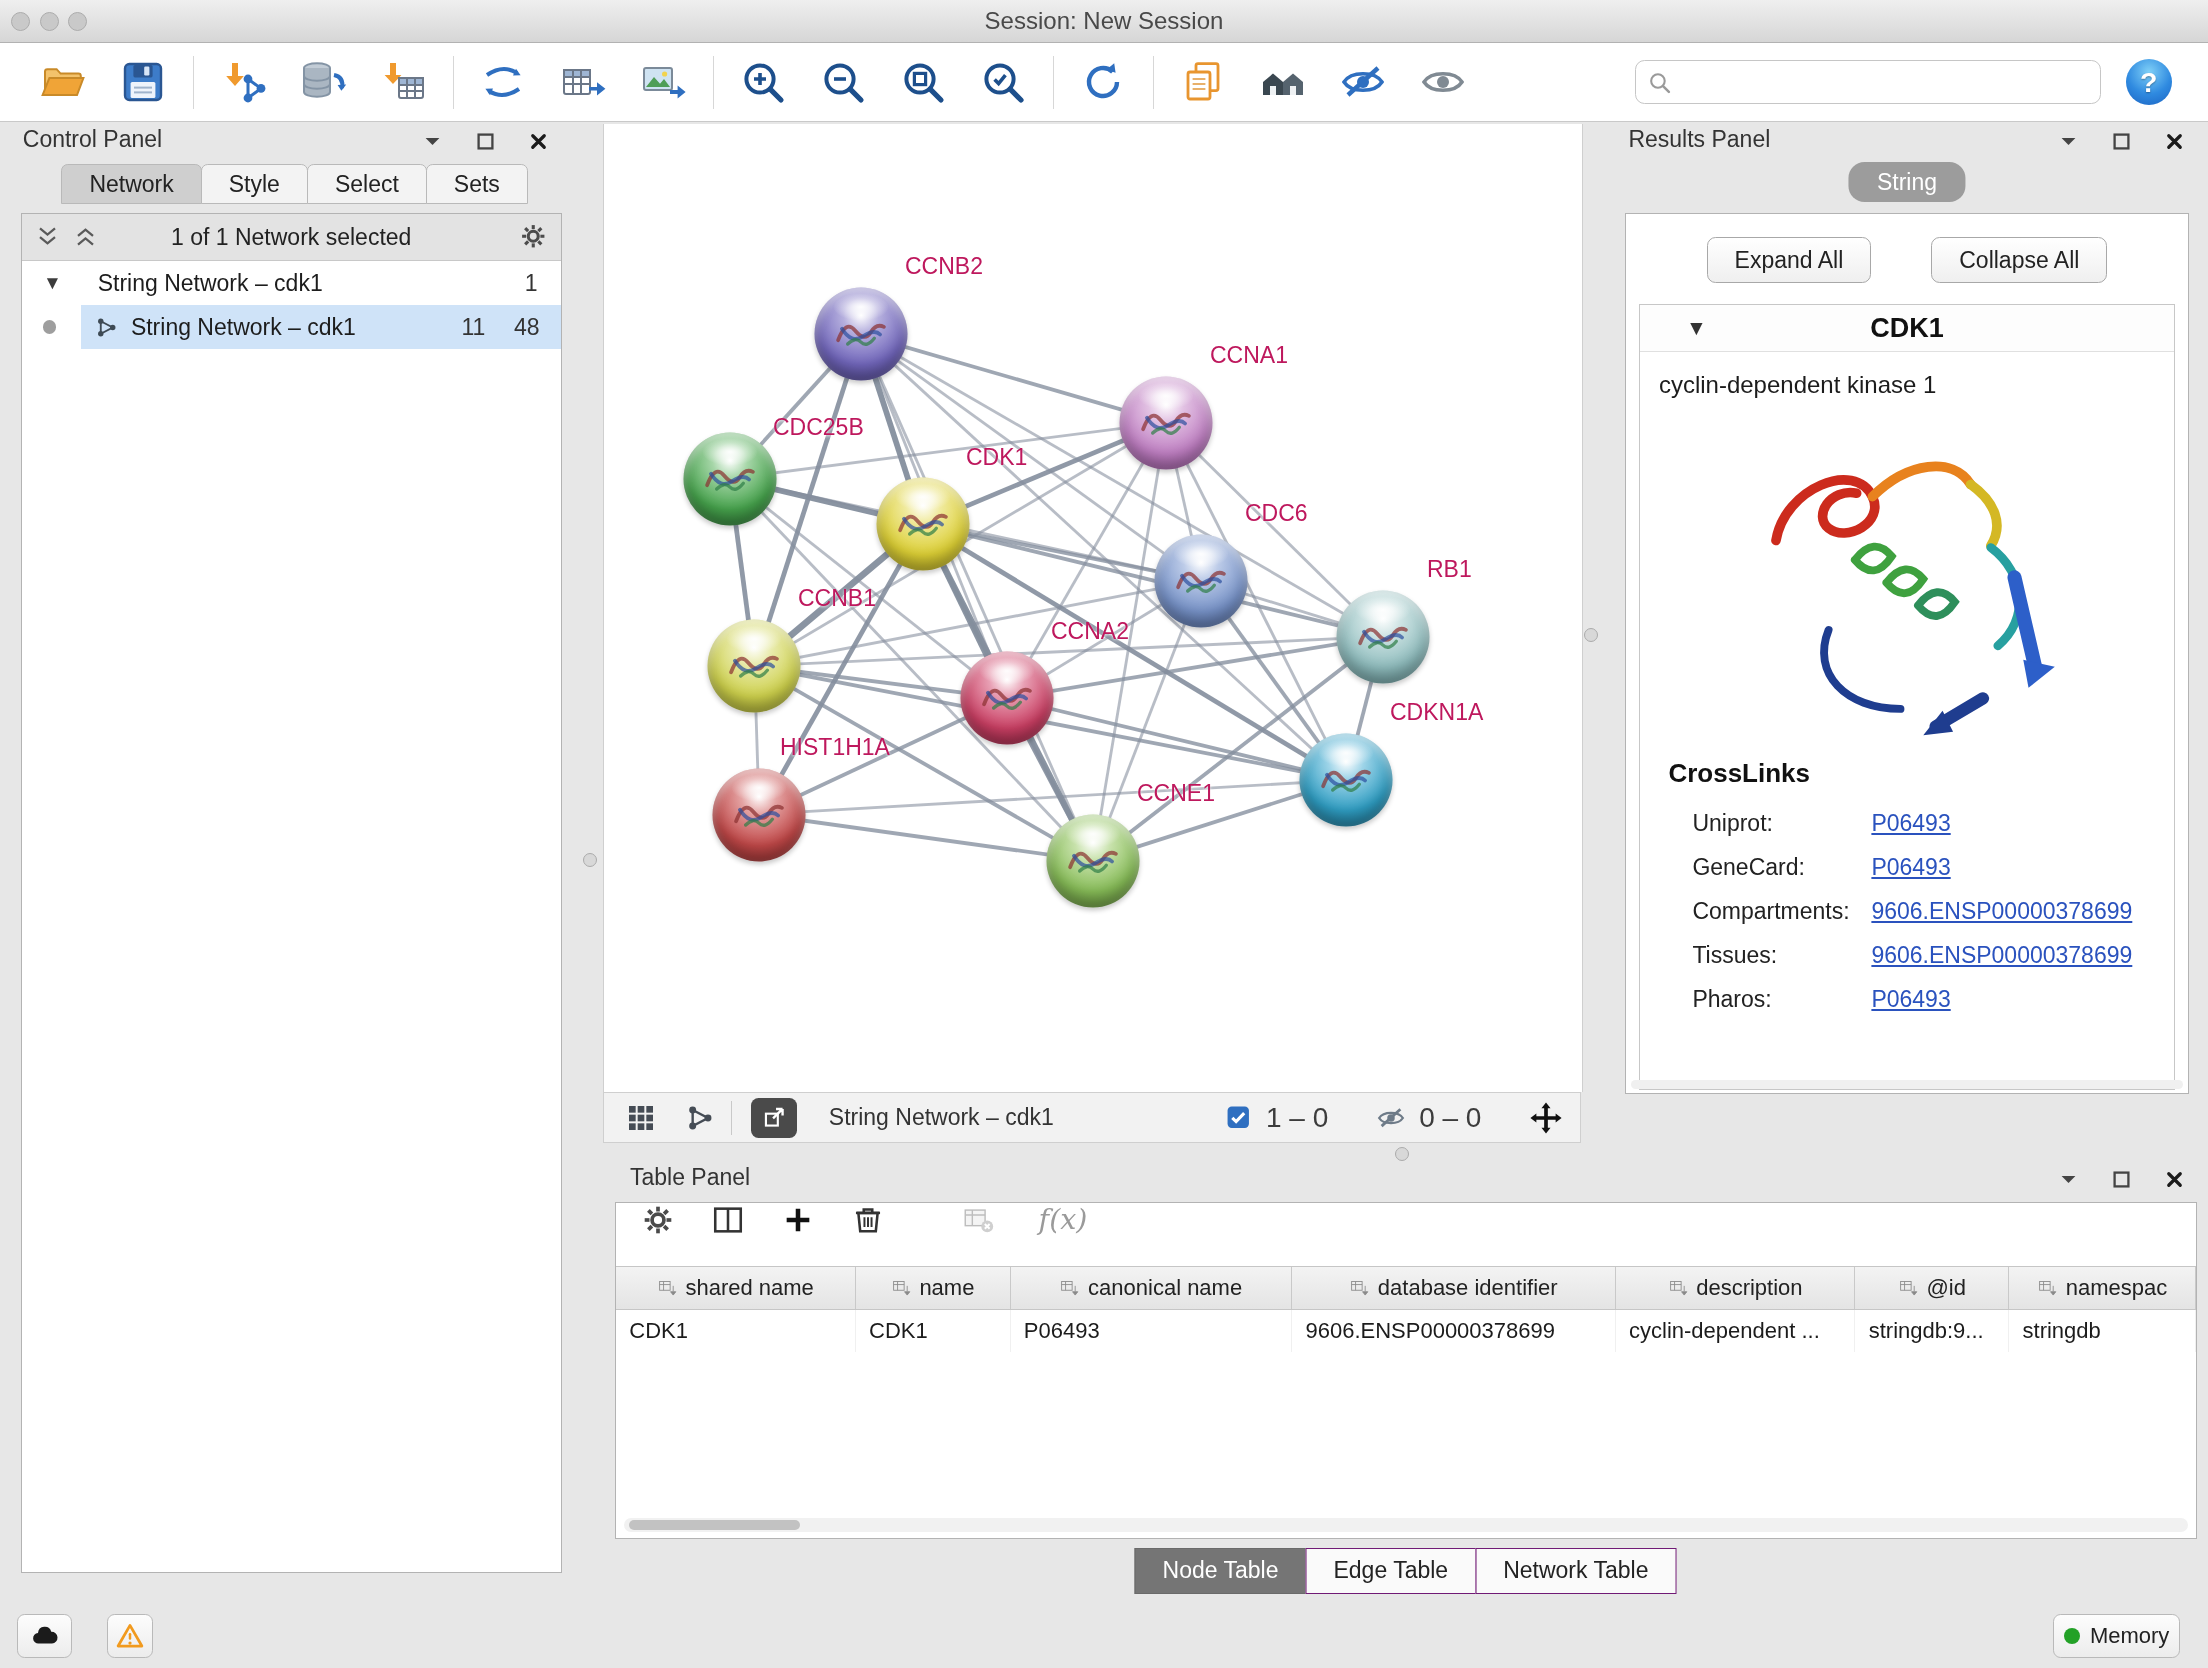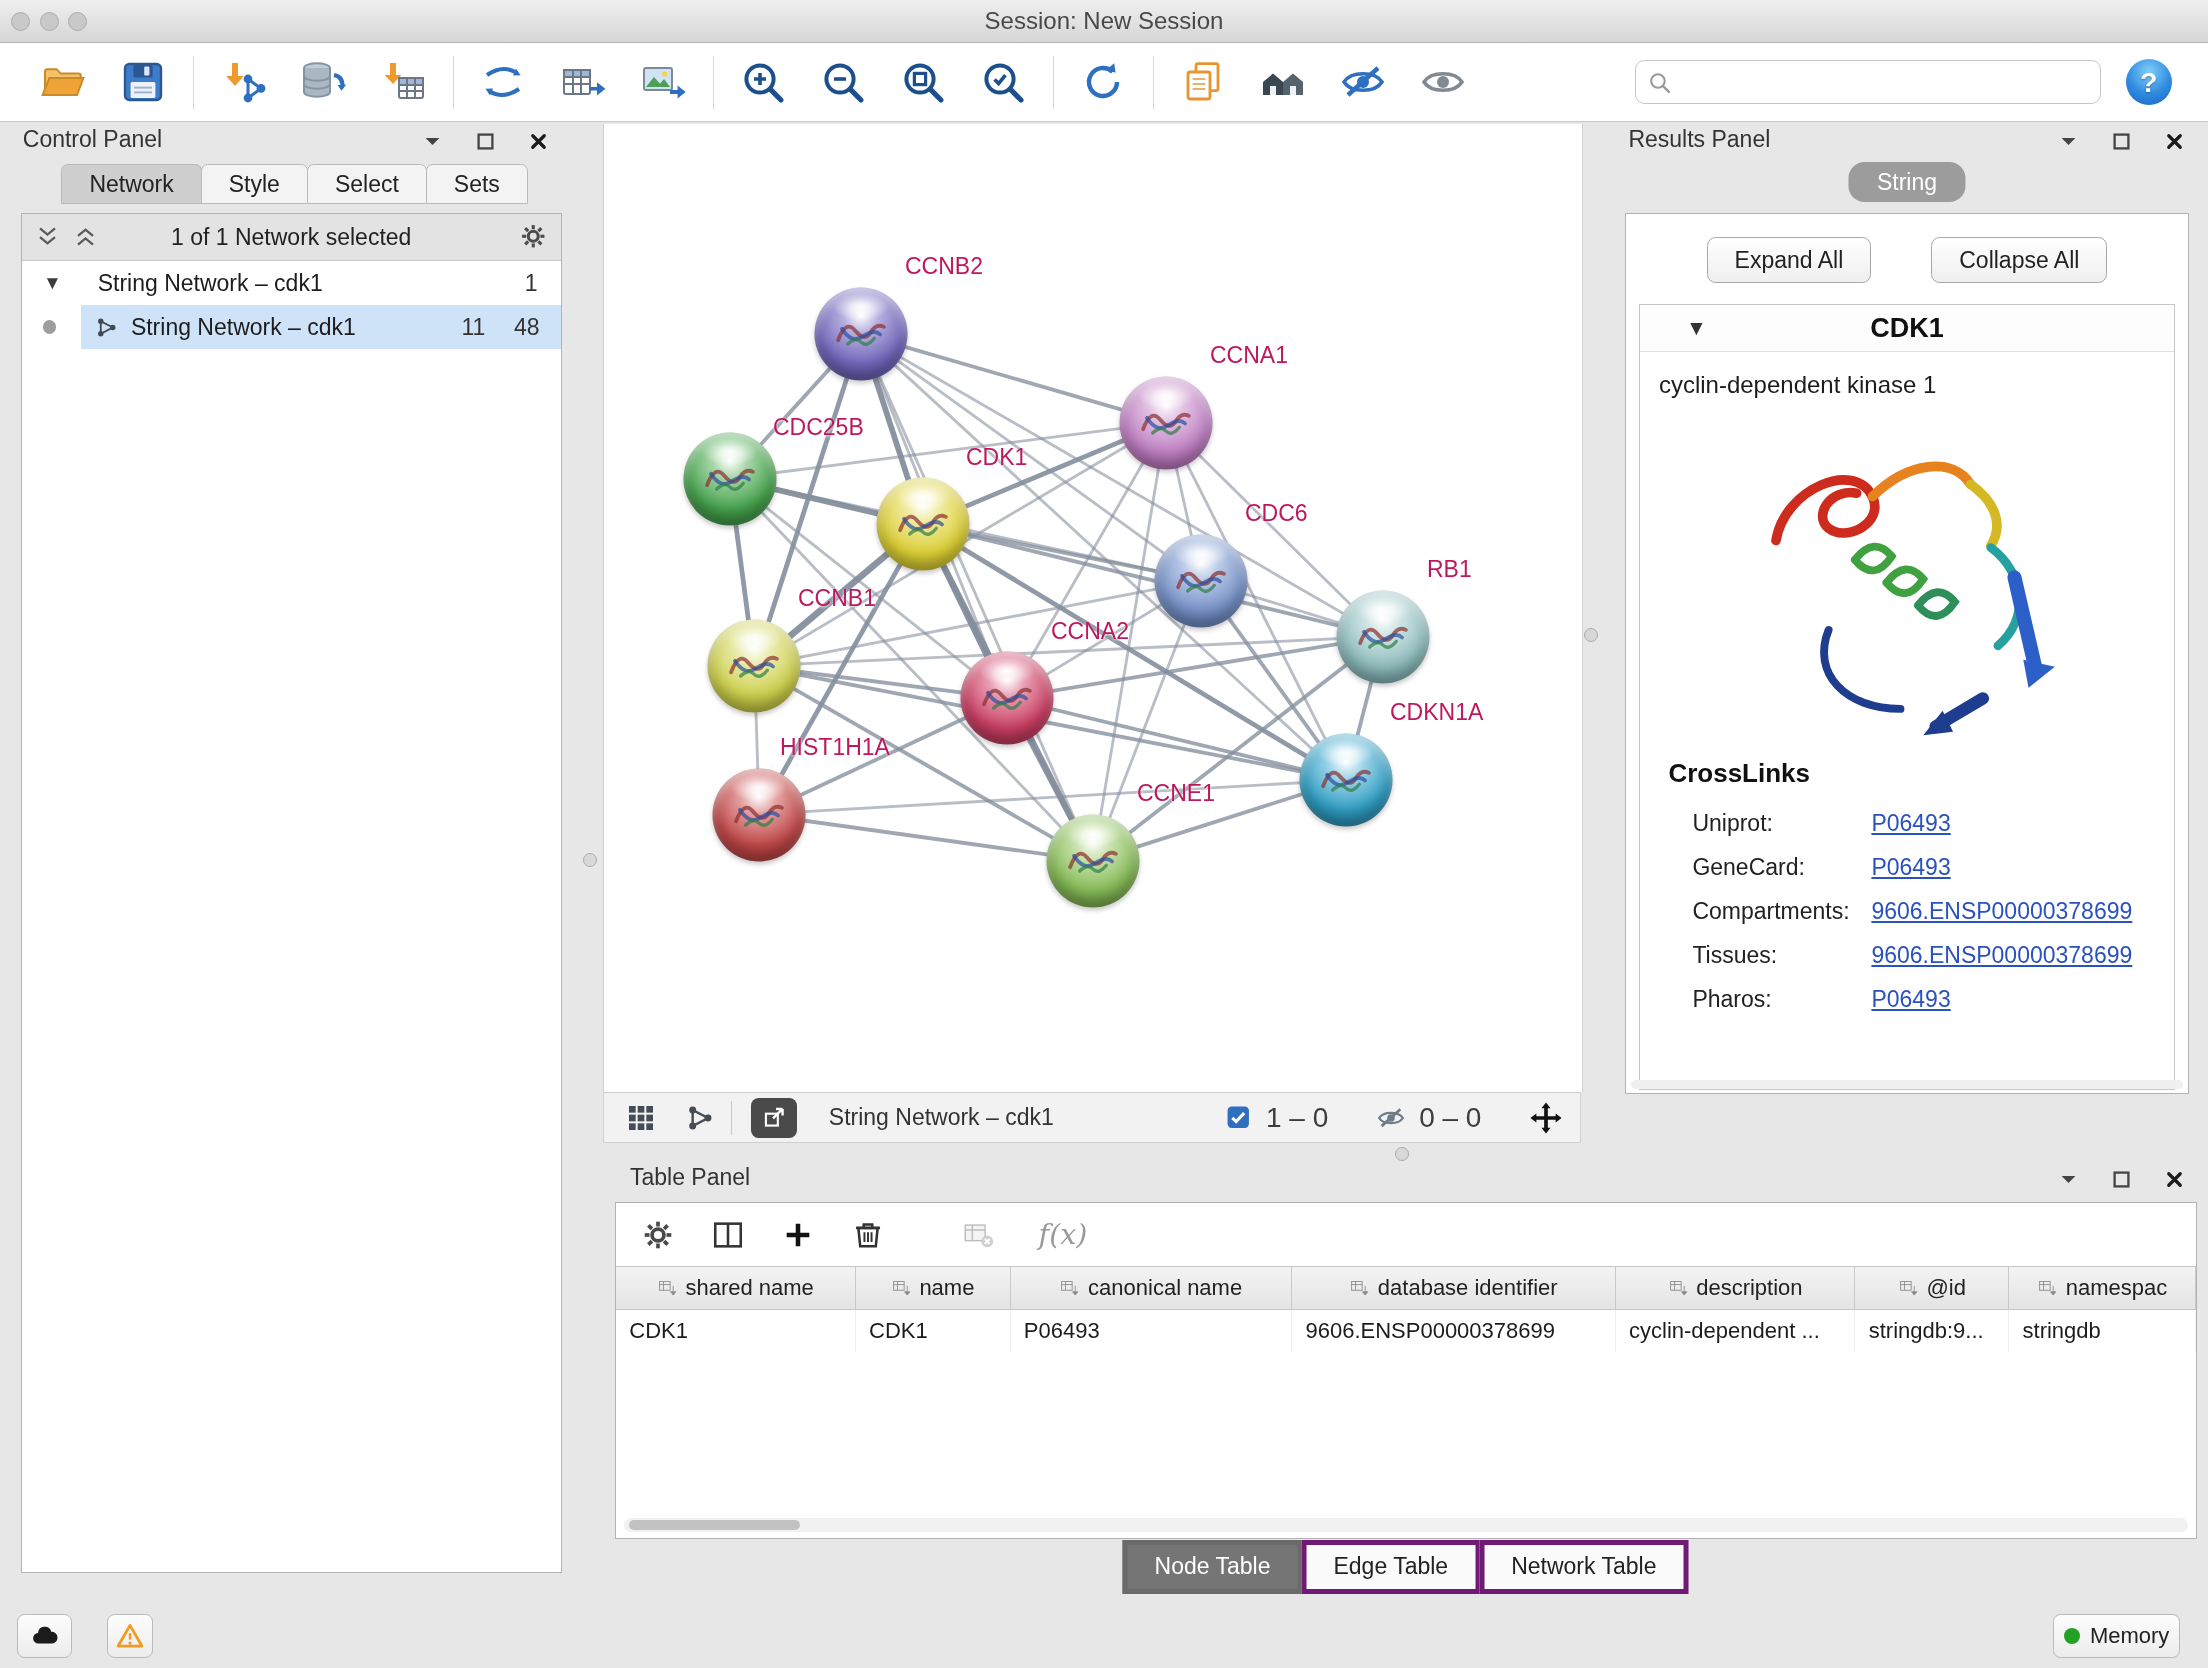--- a/index.html
+++ b/index.html
@@ -73,30 +73,30 @@
   .cl-title{font-weight:bold;font-size:26px;margin:0 0 11.4px 0;color:#111}
   .cl-row{display:flex;padding-left:24px;font-size:23px;line-height:44px}
   .cl-label{width:179px;color:#222}
   .cl-value a{color:#2a52be;text-decoration:underline}
   .rp-hscroll{position:absolute;left:5.7px;right:5.7px;bottom:3.8px;height:9.5px;background:#f0f0f0;border-radius:4.8px}
   
   .table-panel{position:absolute;left:615px;top:1162px;width:1582px;height:432px}
   .tp-head{position:absolute;left:15px;top:1.9px}
   .tp-icons{right:11.4px;top:5.7px}
   .tp-box{position:absolute;left:0;top:40px;right:0;bottom:55px;background:#fff;border:1px solid #b3b3b3;box-sizing:border-box;overflow:hidden}
-  .tp-toolbar{height:63px;display:flex;align-items:center;padding-left:25px;gap:36px}
+  .tp-toolbar{height:63px;display:flex;align-items:flex-start;padding-left:25px;gap:36px}
   .fx{font-family:"DejaVu Serif","Liberation Serif",serif;font-style:italic;font-size:28.5px;color:#9a9a9a;margin-left:7.6px}
   .th-row{display:flex;border-top:1px solid #c6c6c6;border-bottom:1px solid #c6c6c6;background:linear-gradient(#f3f3f3,#e4e4e4)}
   .th{height:42px;display:flex;align-items:center;justify-content:center;gap:7.6px;font-size:22px;color:#222;border-right:1px solid #c9c9c9;box-sizing:border-box;overflow:hidden;white-space:nowrap}
   .td-row{display:flex}
   .td{height:42px;line-height:42px;padding-left:13.3px;font-size:22px;color:#1c1c1c;border-right:1px solid #f0f0f0;box-sizing:border-box;overflow:hidden;white-space:nowrap}
   .tp-hscroll{position:absolute;left:7.6px;right:7.6px;bottom:5.7px;height:14.3px;background:#f1f1f1;border-radius:7.6px}
   .tp-thumb{position:absolute;left:5.7px;top:1.9px;width:171px;height:10.5px;background:#c2c2c2;border-radius:5.7px}
   .tp-tabs{position:absolute;bottom:0;left:50%;transform:translateX(-50%);display:flex}
-  .tp-tab{font-size:23px;padding:8.6px 27px;border:5px solid #701a75;background:#fafafa;margin-left:-1px;color:#222}
+  .tp-tab{font-size:23px;padding:8.6px 27px;border:1px solid #701a75;background:#fafafa;margin-left:-1px;color:#222}
   .tp-tab.selected{background:#757575;color:#fff;border-color:#6a6a6a}
   
   .statusbar{position:absolute;left:0;top:1605px;width:2208px;height:63px;background:#e7e7e7}
   .sb-btn{position:absolute;top:8.6px;height:44px;border:1px solid #b9b9b9;border-radius:7.6px;background:linear-gradient(#fdfdfd,#ececec);display:flex;align-items:center;justify-content:center;box-sizing:border-box}
   .sb-cloud{left:17px;width:55px}
   .sb-warn{left:107px;width:46px}
   .sb-mem{right:27.6px;width:127px;gap:9.5px;font-size:22px;color:#222}
   .mem-dot{width:16px;height:16px;border-radius:50%;background:#23a127}
   
   .split-dot{position:absolute;width:12.4px;height:12.4px;border-radius:50%;background:#d8d8d8;border:1px solid #ababab}

